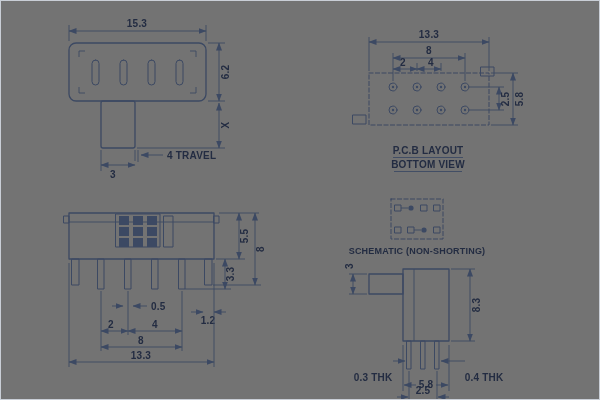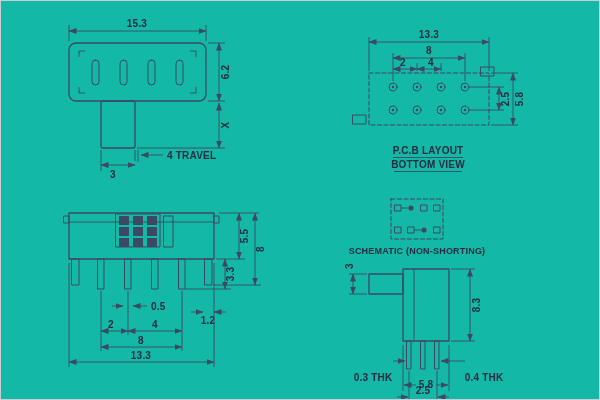--- a/index.html
+++ b/index.html
@@ -1,16 +1,16 @@
 <!DOCTYPE html>
 <html><head>
 <meta charset="utf-8">
 <style>
   html,body{margin:0;padding:0;background:#e9e9e9;}
-  .stage{position:relative;width:600px;height:400px;background:#14b8a6;border:1px solid #c9ced6;box-sizing:border-box;overflow:hidden;}
+  .stage{position:relative;width:600px;height:400px;background:#737373;border:1px solid #c9ced6;box-sizing:border-box;overflow:hidden;}
   svg{display:block;}
   .o{fill:none;stroke:#3c4963;stroke-width:1.3;stroke-linejoin:round;stroke-linecap:square;}
   .t{stroke-width:1;}
   .x{fill:none;stroke:#3c4963;stroke-width:0.9;}
   .dsh{stroke-dasharray:4 2.5;}
   .dk{fill:#3c4963;stroke:none;}
   text{fill:#232c42;font:700 10px "Liberation Sans","DejaVu Sans",sans-serif;letter-spacing:.2px;}
   .s9{font-size:9px;}
 </style>
 </head>

